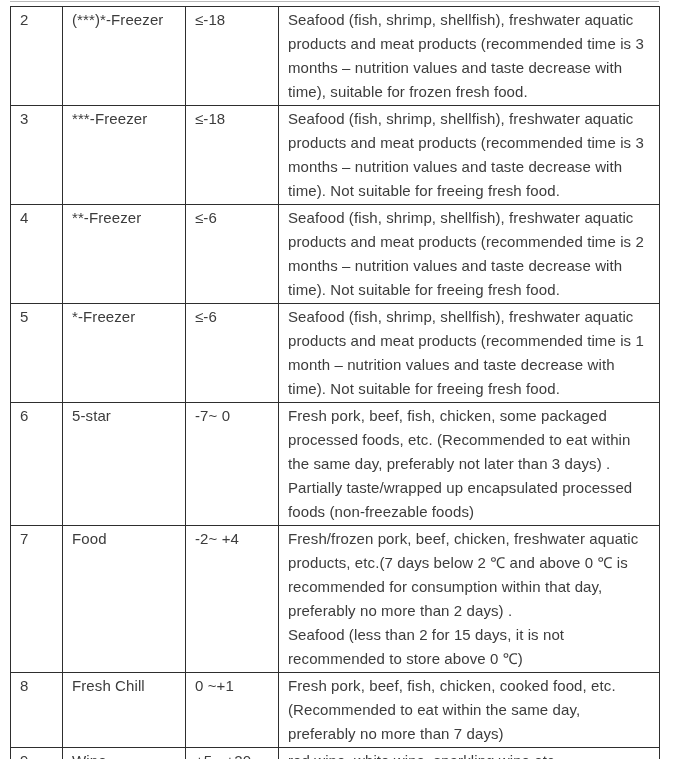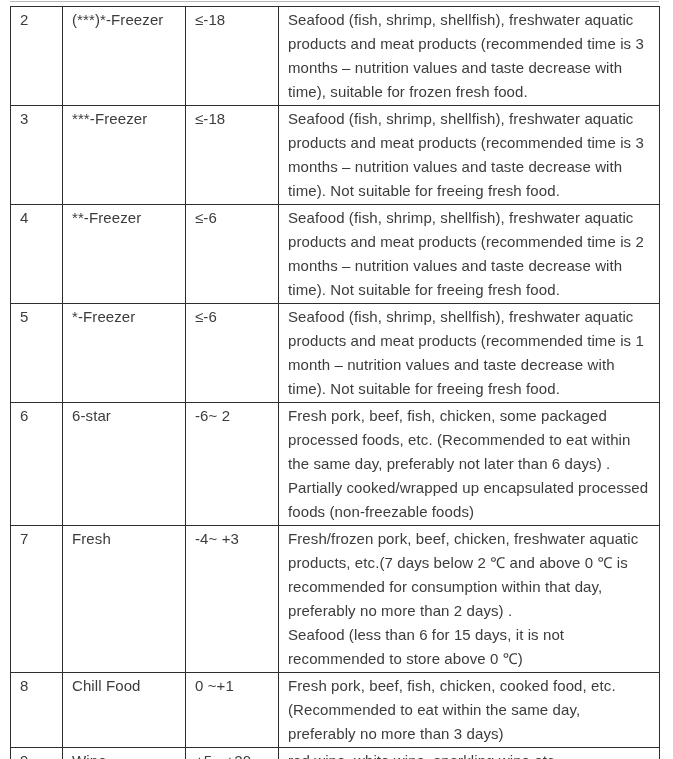--- a/index.html
+++ b/index.html
@@ -87,42 +87,42 @@
       <tr>
     <td class="cell-index">5</td>
     <td class="cell-name">*-Freezer</td>
     <td class="cell-temp">≤-6</td>
     <td class="cell-desc">
           <div>Seafood (fish, shrimp, shellfish), freshwater aquatic products and meat products (recommended time is 1 month – nutrition values and taste decrease with time). Not suitable for freeing fresh food.</div>
         </td>
   </tr>
       <tr>
     <td class="cell-index">6</td>
-    <td class="cell-name">6-star</td>
-    <td class="cell-temp">-6~ 2</td>
+    <td class="cell-name">5-star</td>
+    <td class="cell-temp">-7~ 0</td>
     <td class="cell-desc">
-          <div>Fresh pork, beef, fish, chicken, some packaged processed foods, etc. (Recommended to eat within the same day, preferably not later than 6 days) .</div>
-          <div>Partially cooked/wrapped up encapsulated processed foods (non-freezable foods)</div>
+          <div>Fresh pork, beef, fish, chicken, some packaged processed foods, etc. (Recommended to eat within the same day, preferably not later than 3 days) .</div>
+          <div>Partially taste/wrapped up encapsulated processed foods (non-freezable foods)</div>
         </td>
   </tr>
       <tr>
     <td class="cell-index">7</td>
-    <td class="cell-name">Fresh</td>
-    <td class="cell-temp">-4~ +3</td>
+    <td class="cell-name">Food</td>
+    <td class="cell-temp">-2~ +4</td>
     <td class="cell-desc">
           <div>Fresh/frozen pork, beef, chicken, freshwater aquatic products, etc.(7 days below 2 ℃ and above 0 ℃ is recommended for consumption within that day, preferably no more than 2 days) .</div>
-          <div>Seafood (less than 6 for 15 days, it is not recommended to store above 0  ℃)</div>
+          <div>Seafood (less than 2 for 15 days, it is not recommended to store above 0  ℃)</div>
         </td>
   </tr>
       <tr>
     <td class="cell-index">8</td>
-    <td class="cell-name">Chill Food</td>
+    <td class="cell-name">Fresh Chill</td>
     <td class="cell-temp">0 ~+1</td>
     <td class="cell-desc">
-          <div>Fresh pork, beef, fish, chicken, cooked food, etc. (Recommended to eat within the same day, preferably no more than 3 days)</div>
+          <div>Fresh pork, beef, fish, chicken, cooked food, etc. (Recommended to eat within the same day, preferably no more than 7 days)</div>
         </td>
   </tr>
       <tr>
     <td class="cell-index">9</td>
     <td class="cell-name">Wine</td>
     <td class="cell-temp">+5 ~+20</td>
     <td class="cell-desc">
           <div>red wine, white wine, sparkling wine etc.</div>
         </td>
   </tr>

